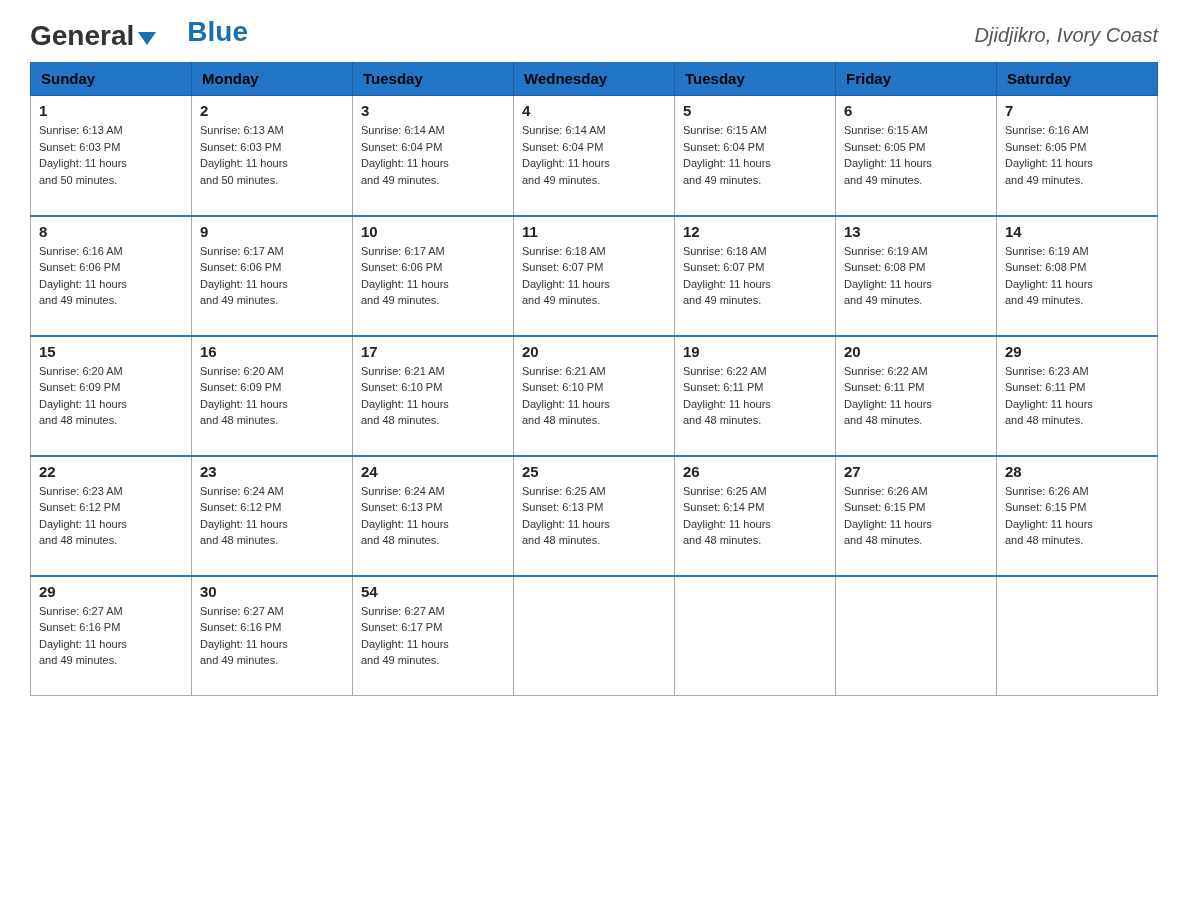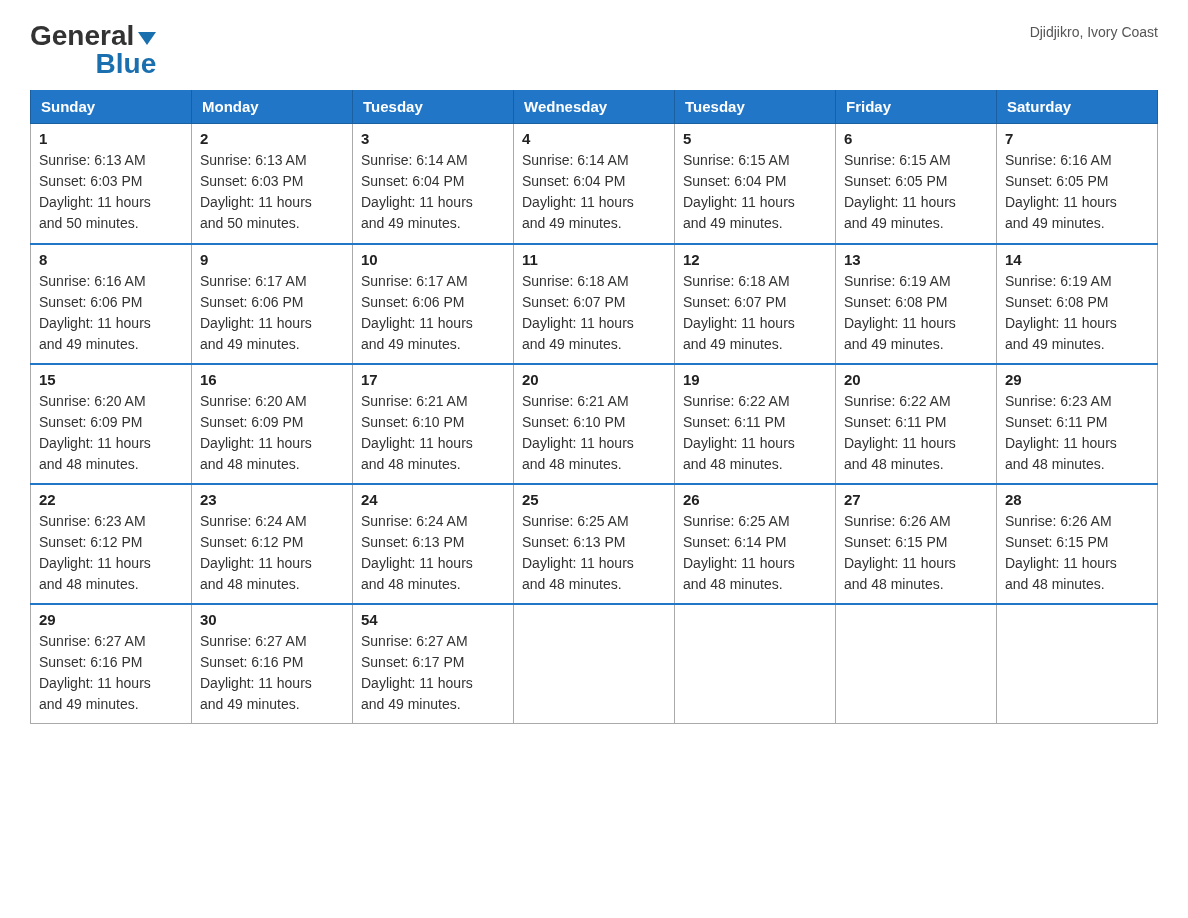--- a/index.html
+++ b/index.html
@@ -11,47 +11,48 @@
       padding: 20px 30px;
     }
     .header {
       display: flex;
       justify-content: space-between;
       align-items: flex-start;
       margin-bottom: 10px;
     }
     .logo {
       display: flex;
-      flex-direction: column;
-      align-items: flex-end;
+      flex-direction: row;
+      align-items: flex-start;
     }
     .logo-general { color: #333; }
     .logo-blue { color: #1a6faf; margin-left: 29px; }
     .title-section {
       text-align: right;
     }
     .month-title {
       font-size: 52px;
       font-weight: normal;
       color: #222;
       line-height: 1.1;
     }
     .location {
-      font-size: 14px;
+      font-size: 20px;
       color: #555;
       margin-top: 4px;
+      font-style: italic;
     }
     table {
       width: 100%;
       border-collapse: collapse;
       margin-top: 10px;
     }
     th {
       background-color: #2176c7;
-      color: #ffffff;
+      color: #000000;
       font-size: 15px;
       font-weight: bold;
       padding: 8px 10px;
       text-align: left;
       border: 1px solid #1a5fa0;
     }
     td {
       border: 1px solid #aaa;
       vertical-align: top;
       padding: 6px 8px;
@@ -64,21 +65,21 @@
     td.empty {
       background: #fff;
     }
     .day-number {
       font-size: 15px;
       font-weight: bold;
       color: #222;
       margin-bottom: 3px;
     }
     .day-info {
-      font-size: 14px;
+      font-size: 11px;
       color: #333;
       line-height: 1.5;
     }
     tr td { border-top: 2px solid #2176c7; }
     tr:first-child td { border-top: none; }
     thead tr th { border-top: none; }
   </style>
 </head>
 <body>
 

